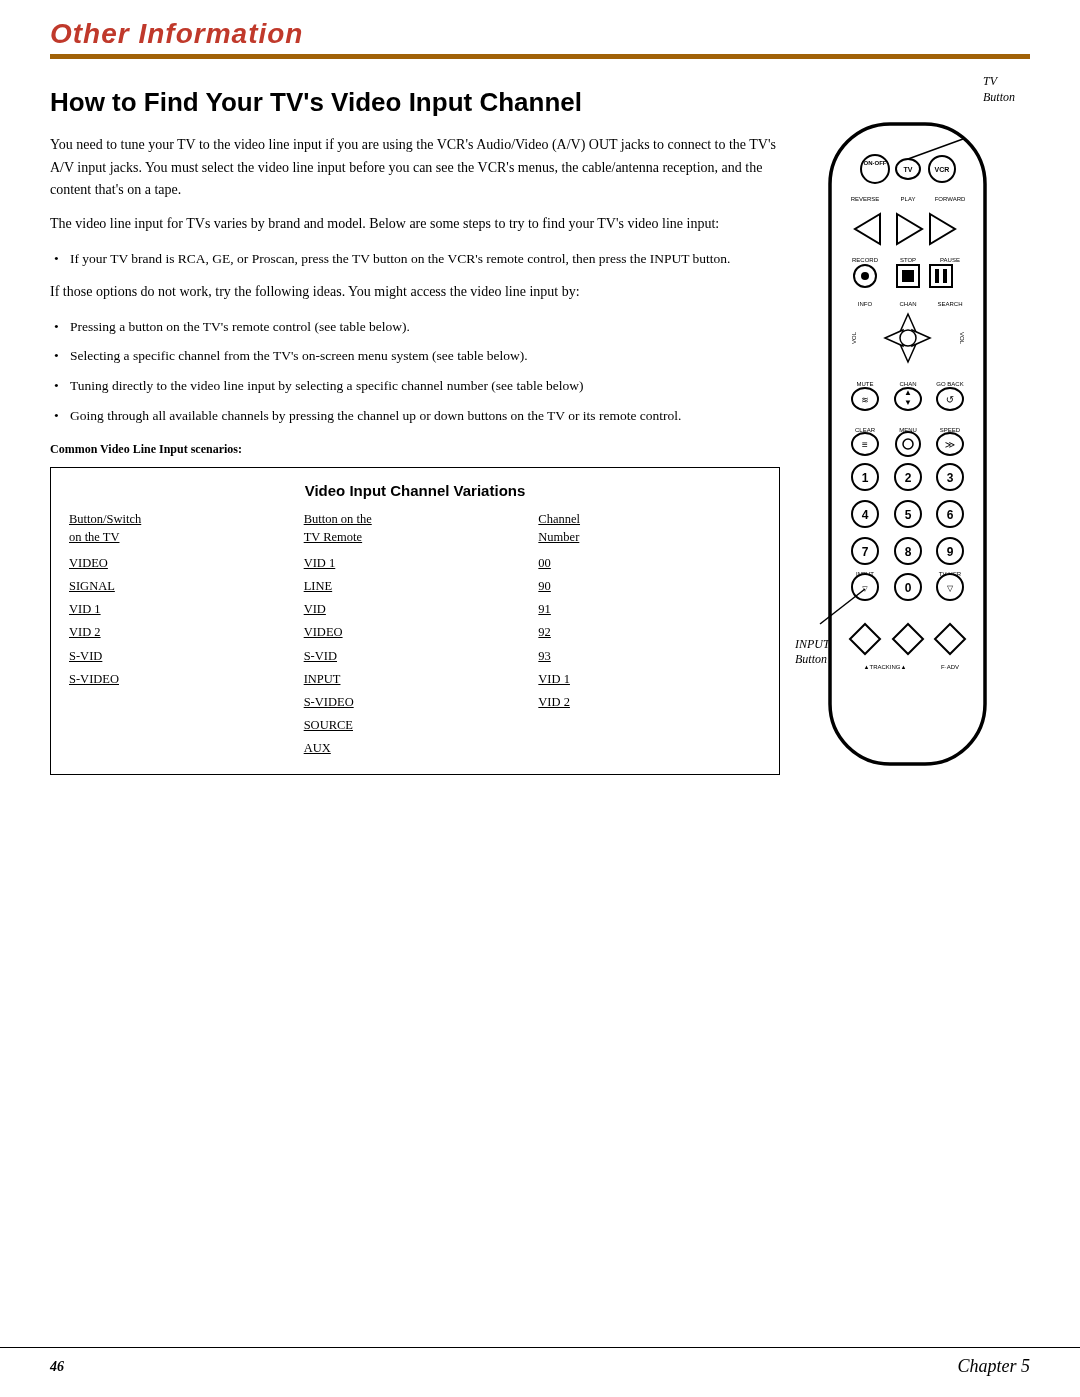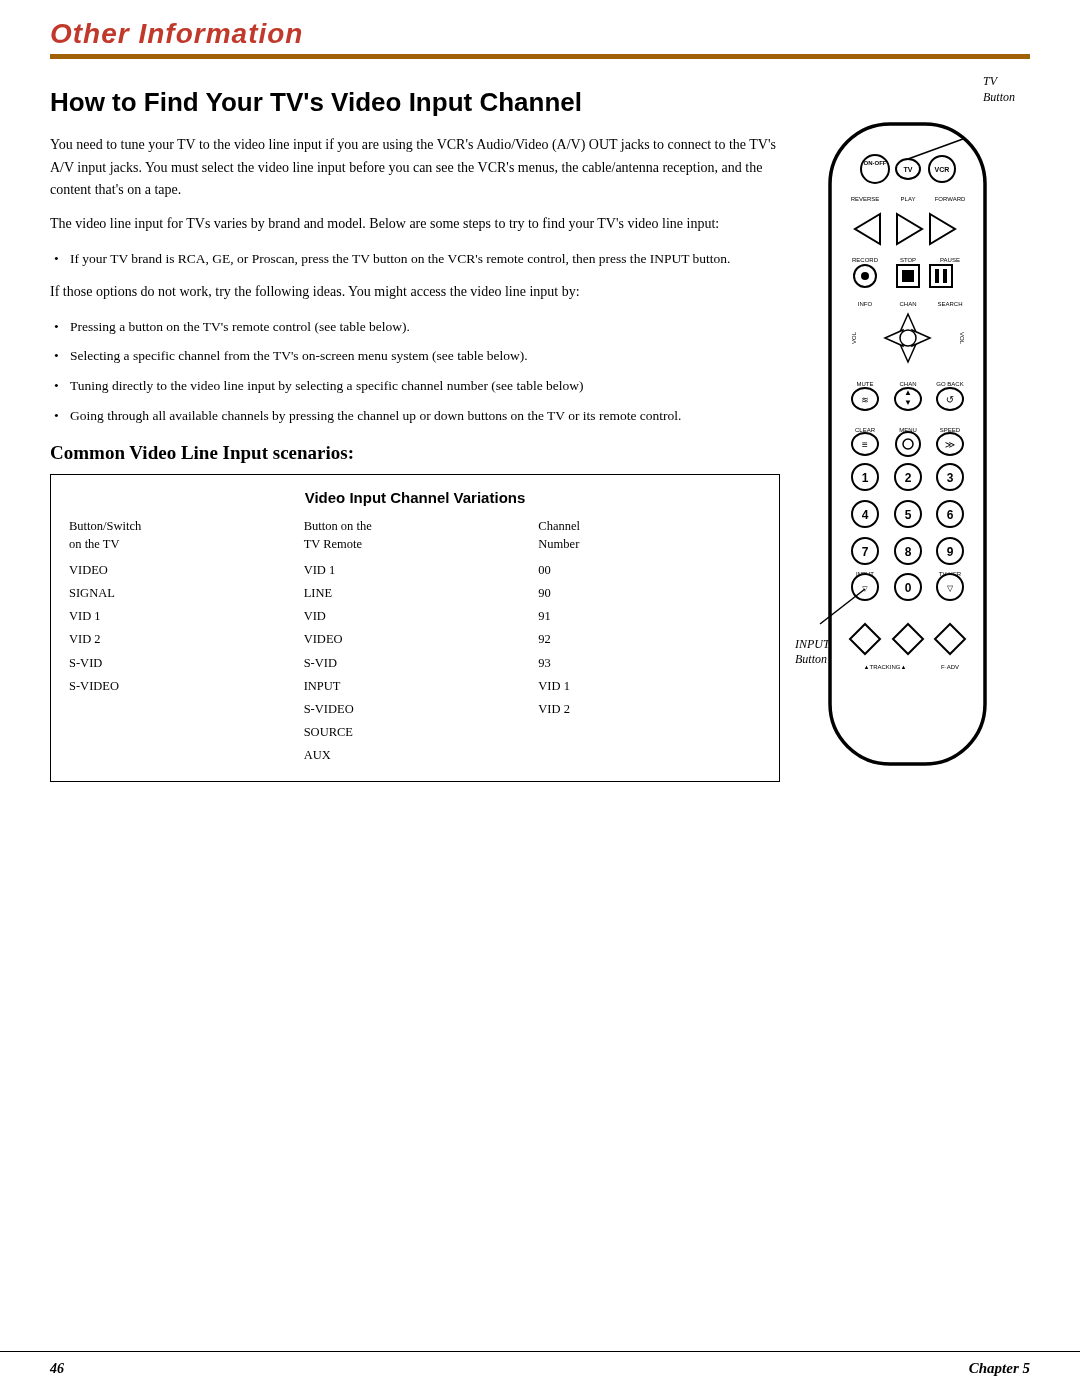--- a/index.html
+++ b/index.html
@@ -69,41 +69,42 @@
       margin-bottom: 8px;
     }
     .bullet-list li::before {
       content: '•';
       position: absolute;
       left: 4px;
     }
 
     .bold-label {
       font-weight: bold;
-      font-size: 19px;
+      font-size: 12px;
       margin-top: 16px;
       margin-bottom: 10px;
     }
 
     
     .table-box {
       border: 1.5px solid #000;
       padding: 14px 18px;
       margin-top: 6px;
     }
     .table-box-title {
       font-family: Arial, Helvetica, sans-serif;
       font-weight: bold;
       font-size: 15px;
       text-align: center;
       margin-bottom: 12px;
     }
     .table-cols {
       display: flex;
       gap: 12px;
+      text-decoration: underline;
     }
     .table-col {
       flex: 1;
     }
     .table-col-header {
       font-size: 12.5px;
       font-weight: normal;
       margin-bottom: 6px;
       line-height: 1.4;
     }
@@ -131,22 +132,22 @@
       display: flex;
       justify-content: space-between;
       align-items: center;
     }
     .footer-page-num {
       font-weight: bold;
       font-size: 14px;
       font-style: italic;
     }
     .footer-chapter {
-      font-weight: bold;
-      font-size: 15px;
+      font-weight: normal;
+      font-size: 18px;
       font-style: italic;
     }
   </style>
 </head>
 <body>
 
 <div class="page-header">
   <span class="section-title">Other Information</span>
 </div>
 

